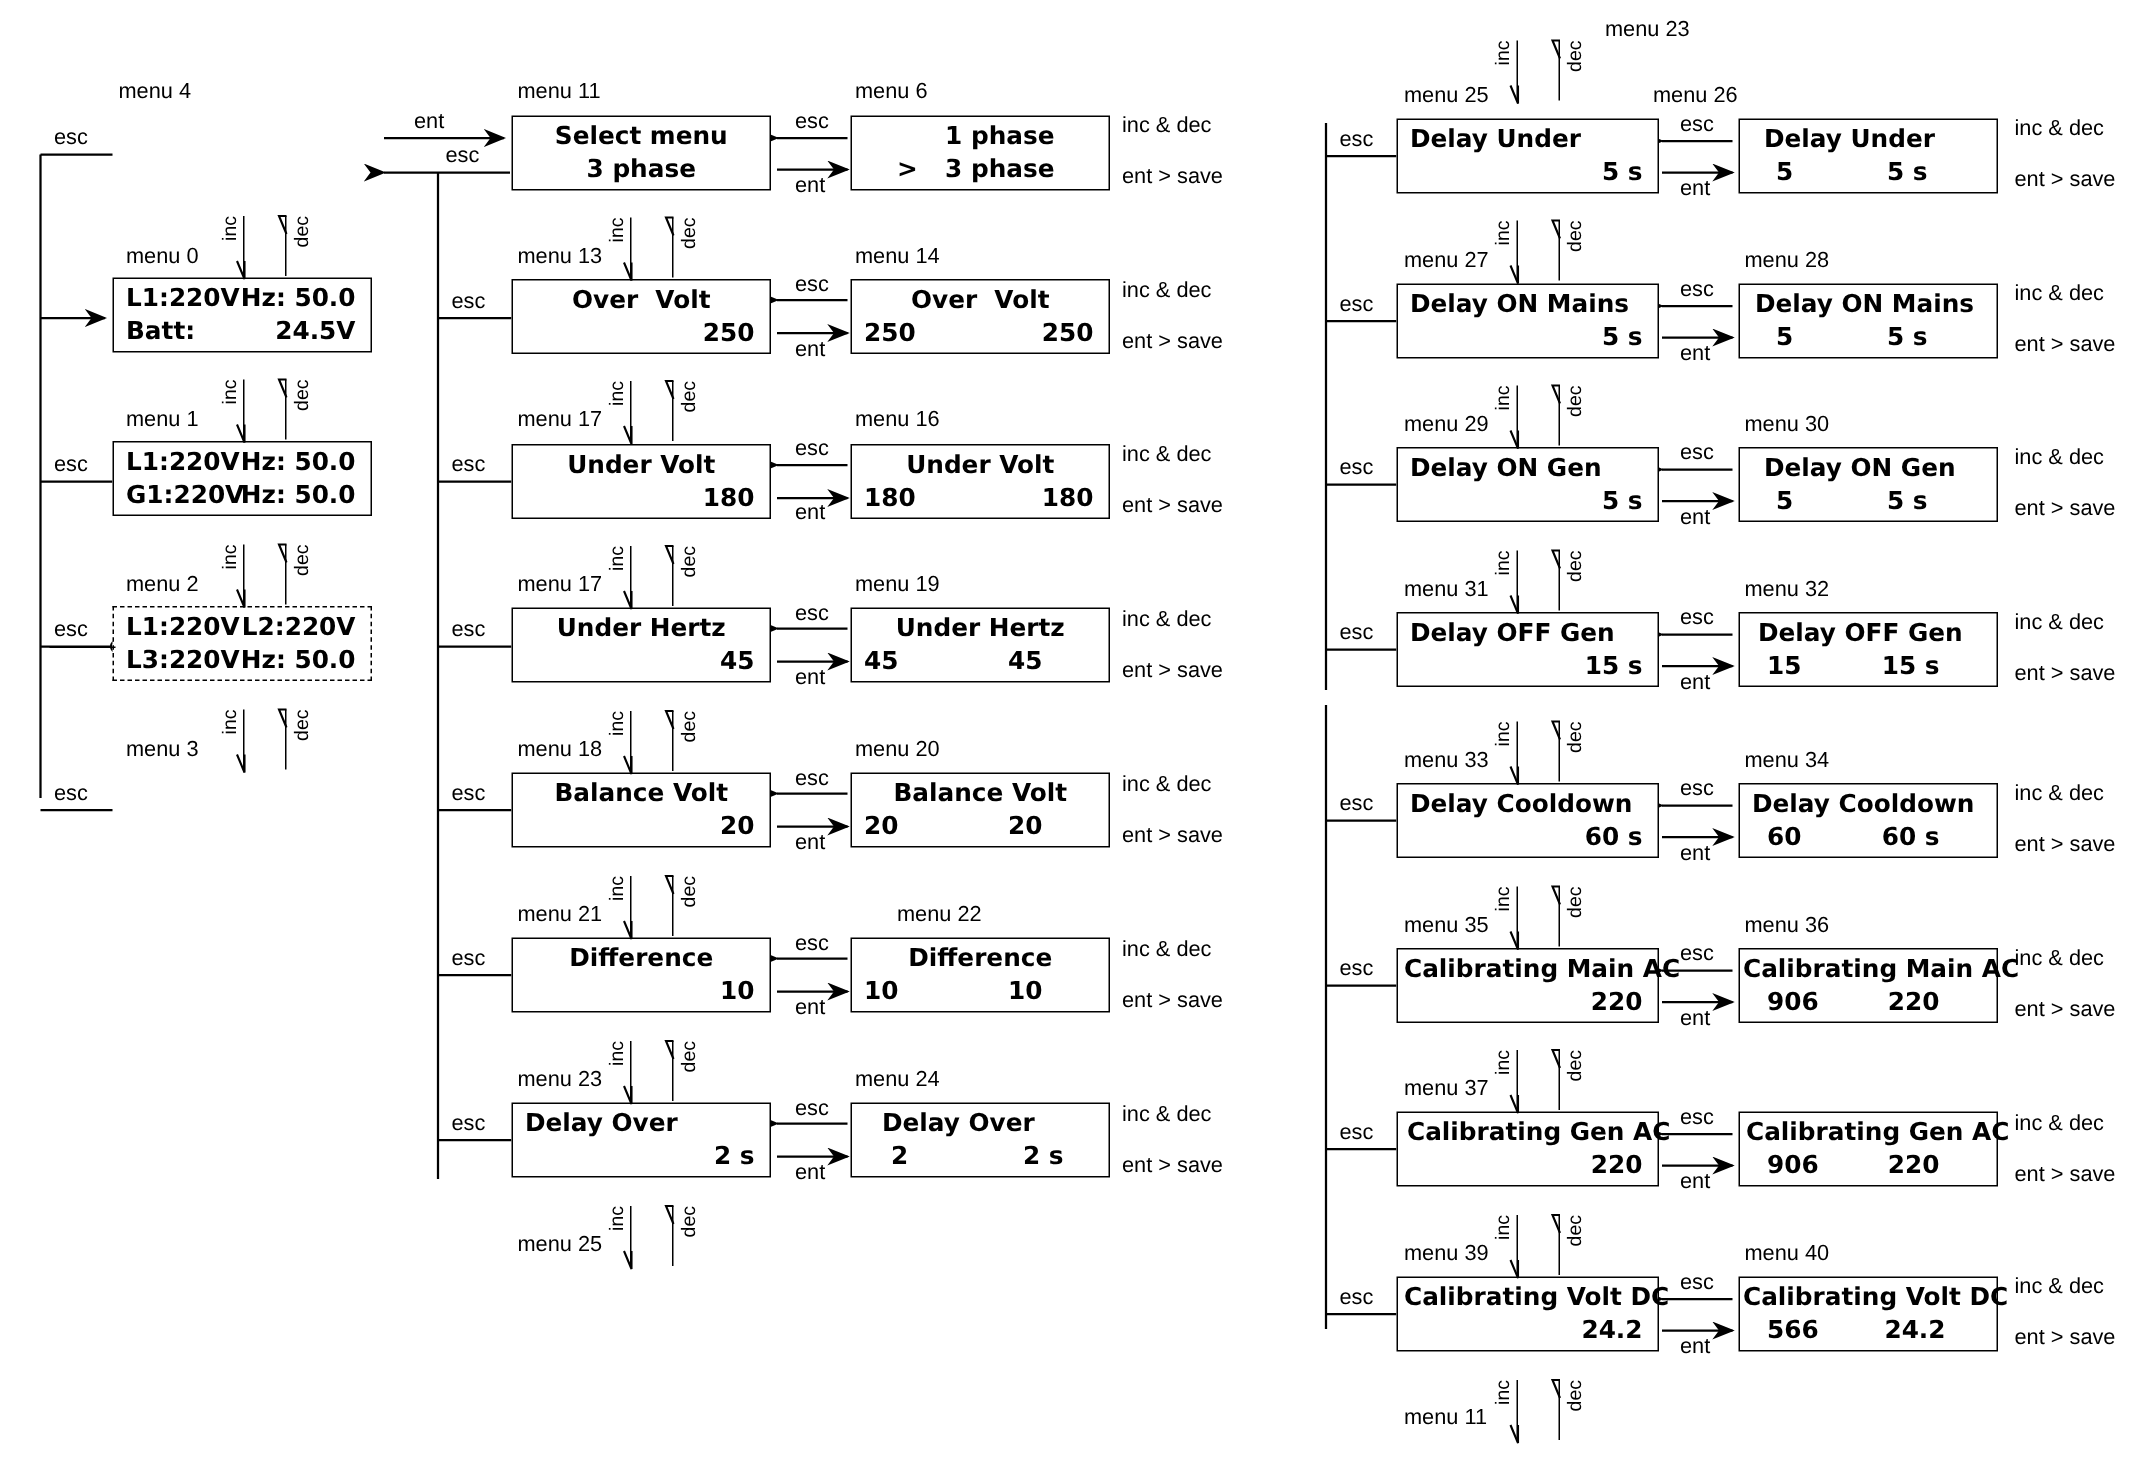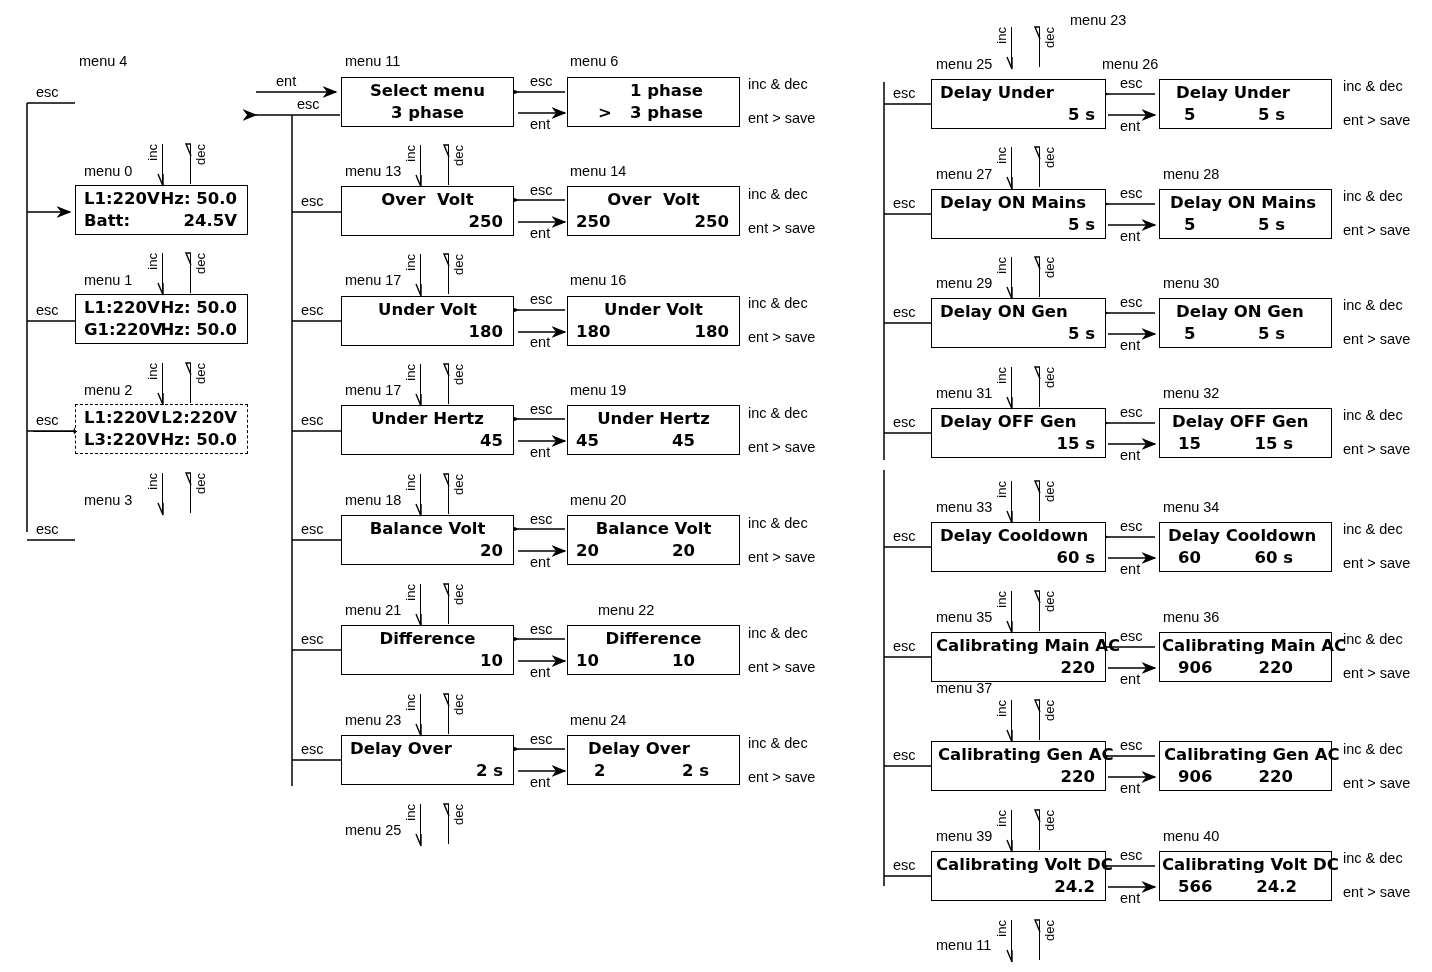--- a/index.html
+++ b/index.html
@@ -256,21 +256,21 @@
     <div class="ln r1"><span class="l">Delay Cooldown</span></div>
     <div class="ln r2"><span class="rt">60 s</span></div>
   </div>
 
   <div class="cap" style="left:936px;top:609px">menu 35</div>
   <div class="box" style="left:931px;top:632px;width:175px;height:50px">
     <div class="ln r1"><span class="l" style="left:4px">Calibrating Main AC</span></div>
     <div class="ln r2"><span class="rt">220</span></div>
   </div>
 
-  <div class="cap" style="left:936px;top:680px">menu 37</div>
+  <div class="cap" style="left:936px;top:718px">menu 37</div>
   <div class="box" style="left:931px;top:741px;width:175px;height:50px">
     <div class="ln r1"><span class="l" style="left:6px">Calibrating Gen AC</span></div>
     <div class="ln r2"><span class="rt">220</span></div>
   </div>
 
   <div class="cap" style="left:936px;top:828px">menu 39</div>
   <div class="box" style="left:931px;top:851px;width:175px;height:50px">
     <div class="ln r1"><span class="l" style="left:4px">Calibrating Volt DC</span></div>
     <div class="ln r2"><span class="rt">24.2</span></div>
   </div>

